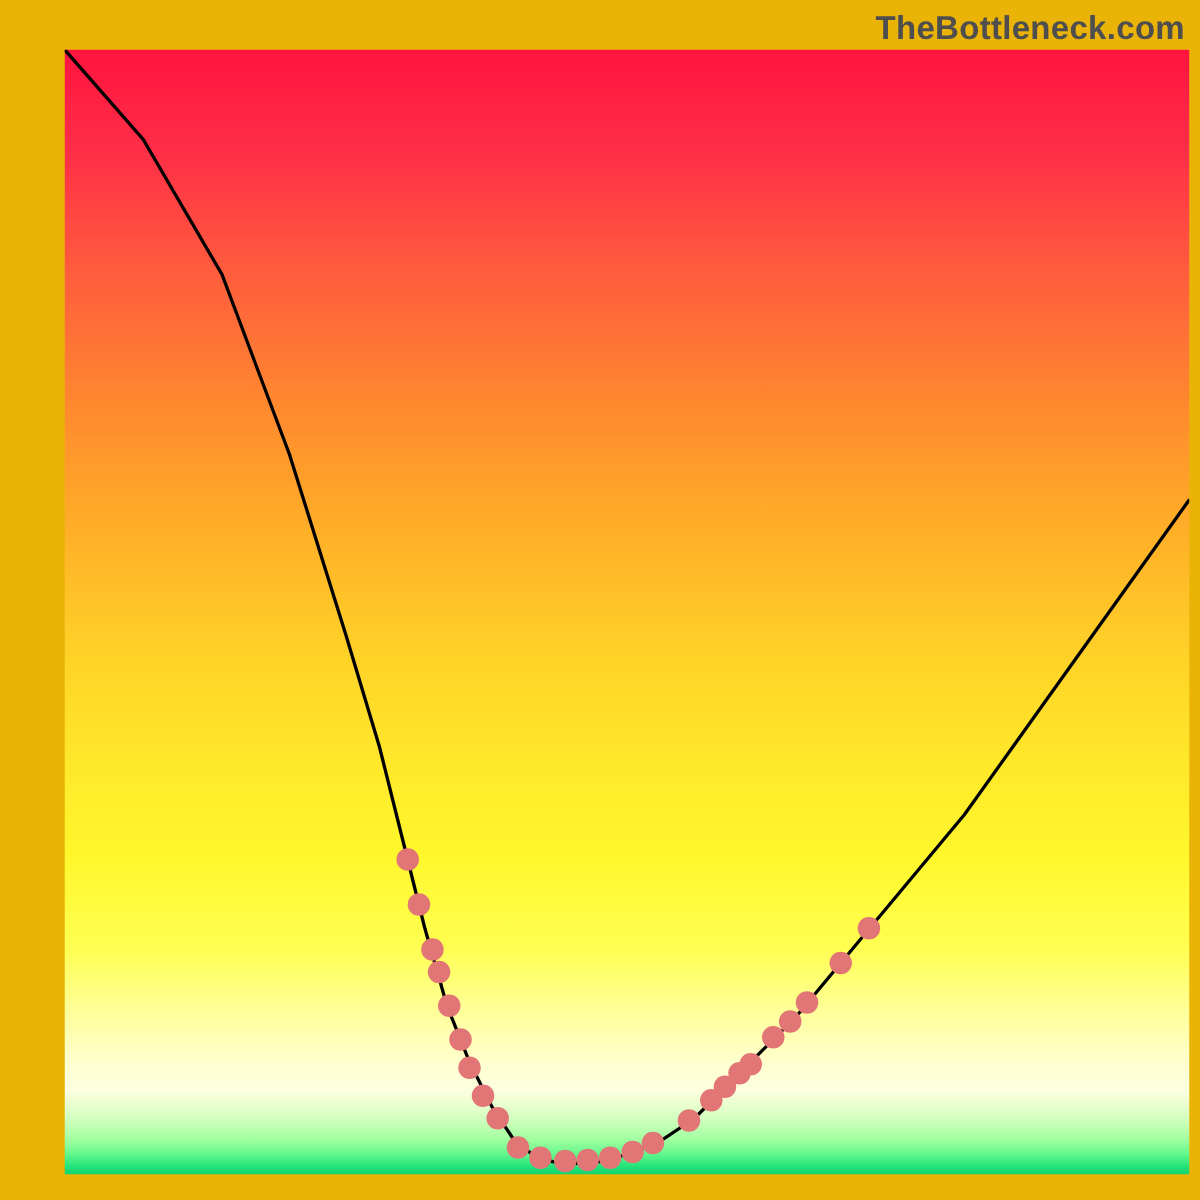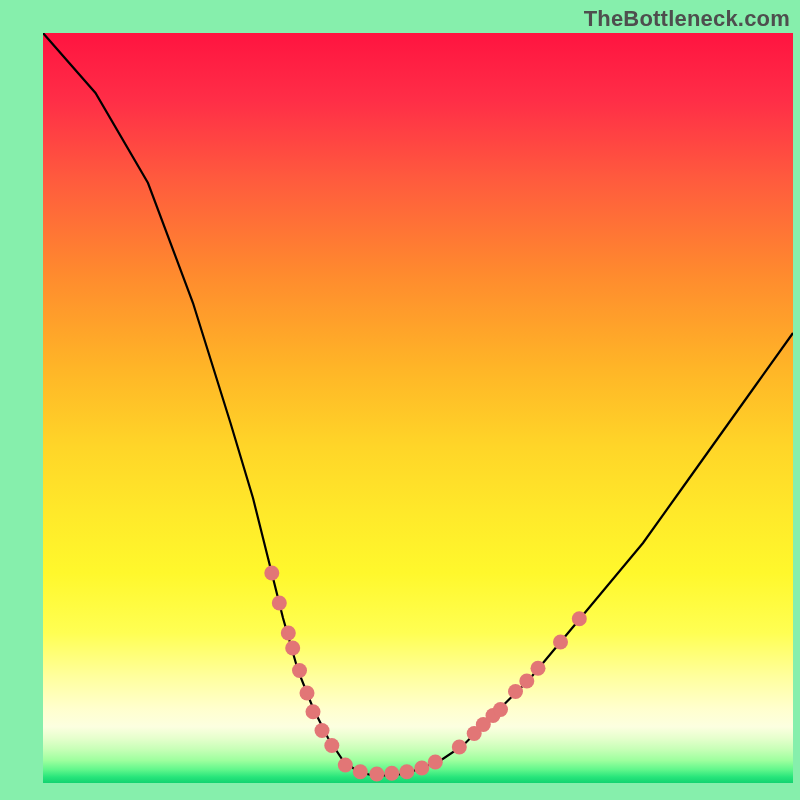--- a/index.html
+++ b/index.html
@@ -10,21 +10,21 @@
     background: #000;
     overflow: hidden;
     font-family: Arial, Helvetica, sans-serif;
   }
   .frame {
     position: absolute;
     left: 0;
     top: 0;
     width: 800px;
     height: 800px;
-    background: #86efac;
+    background: #eab308;
   }
   .plot-area {
     position: absolute;
     left: 43px;
     top: 33px;
     width: 750px;
     height: 750px;
     overflow: hidden;
   }
   .gradient {

